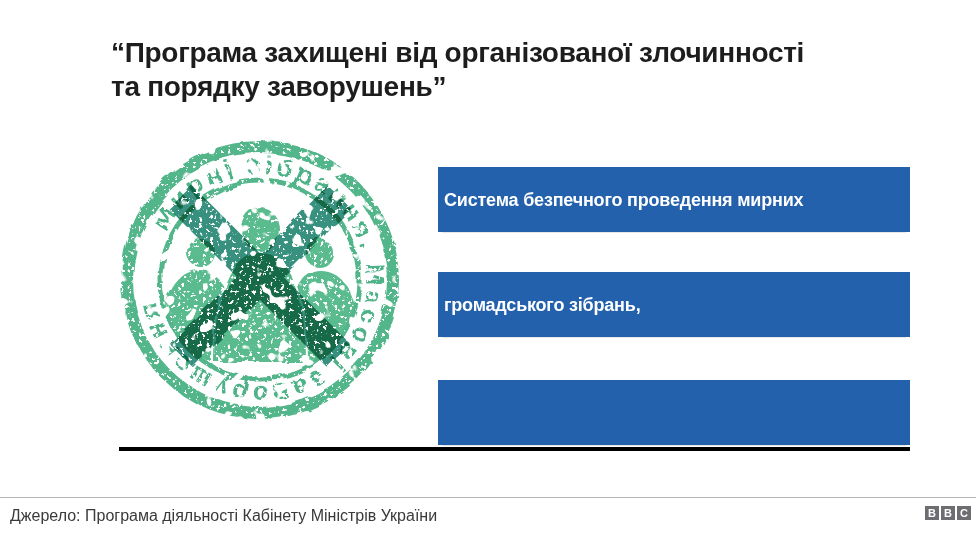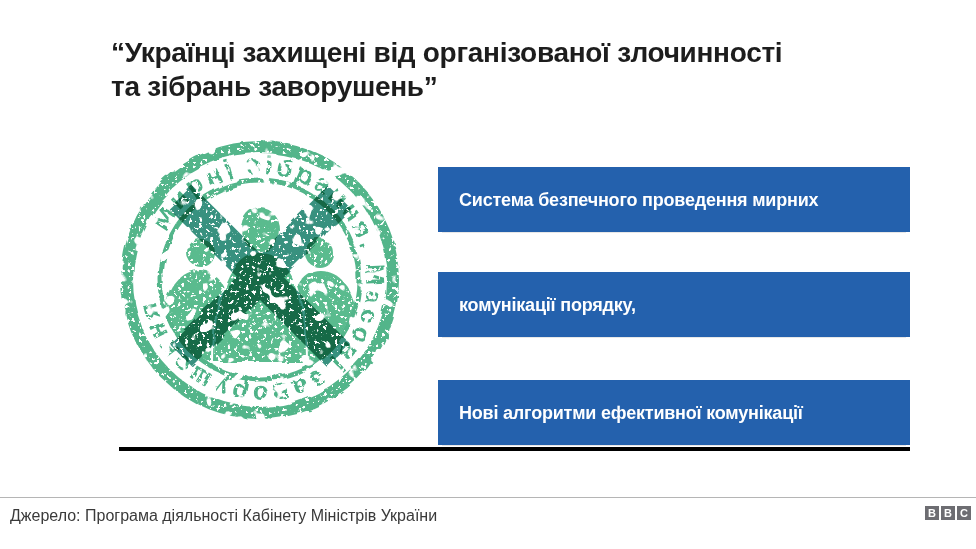--- a/index.html
+++ b/index.html
@@ -11,42 +11,42 @@
     position:absolute;left:111px;top:36px;
     font-size:28px;font-weight:bold;color:#1d1d1d;
     line-height:34px;letter-spacing:-0.3px;
   }
   .stamp{position:absolute;left:116px;top:136px;width:288px;height:288px;}
   .card{
     position:absolute;left:438px;width:472px;height:65px;
     background:#2461ad;color:#ffffff;font-weight:bold;
     font-size:18px;line-height:24px;letter-spacing:-0.2px;
     display:flex;flex-direction:column;justify-content:center;
-    padding-left:21px;box-sizing:border-box;
+    padding-left:6px;box-sizing:border-box;
     box-shadow:0 5px 0 -4px #e7e7e7;
   }
   .card-1{top:167px}
   .card-2{top:272px}
   .card-3{top:380px}
   .black-line{position:absolute;left:119px;top:447px;width:791px;height:4px;background:#000000;}
   .gray-line{position:absolute;left:0;top:497px;width:976px;height:1px;background:#b5b5b5;}
   .source{position:absolute;left:10px;top:507px;font-size:16px;color:#3a3a3a;}
   .bbc{position:absolute;left:925px;top:506px;display:flex;gap:2px;}
   .bbc .sq{
     width:14px;height:14px;background:#6d6d72;color:#ffffff;
     font-weight:bold;font-size:11px;line-height:14px;
     display:flex;align-items:center;justify-content:center;
   }
 </style>
 </head>
 <body>
 
 <div class="title">
-  <div>“Українці захищені від організованої злочинності</div>
-  <div>та зібрань заворушень”</div>
+  <div>“Програма захищені від організованої злочинності</div>
+  <div>та порядку заворушень”</div>
 </div>
 
 <svg class="stamp" viewBox="-144 -144 288 288" xmlns="http://www.w3.org/2000/svg">
   <defs>
     <filter id="roughen" x="-10%" y="-10%" width="120%" height="120%">
       <feTurbulence type="fractalNoise" baseFrequency="0.045" numOctaves="3" seed="7" result="n"></feTurbulence>
       <feDisplacementMap in="SourceGraphic" in2="n" scale="6"></feDisplacementMap>
     </filter>
     <filter id="holesSmall" x="-5%" y="-5%" width="110%" height="110%">
       <feTurbulence type="fractalNoise" baseFrequency="0.28" numOctaves="3" seed="3"></feTurbulence>
@@ -87,24 +87,23 @@
       <rect x="-112" y="-16" width="224" height="33" transform="translate(0,-4) rotate(45)"></rect>
       <rect x="-112" y="-16" width="224" height="33" transform="translate(0,-4) rotate(-45)"></rect>
     </g>
   </g>
 </svg>
 
 <div class="card card-1">
   <span>Система безпечного проведення мирних</span>
 </div>
 <div class="card card-2">
-  <span>комунікації порядку,</span>
+  <span>громадського зібрань,</span>
 </div>
 <div class="card card-3">
-  <span>Нові алгоритми ефективної комунікації</span>
 </div>
 
 <div class="black-line"></div>
 <div class="gray-line"></div>
 
 <div class="source">Джерело: Програма діяльності Кабінету Міністрів України</div>
 
 <div class="bbc">
   <div class="sq">B</div>
   <div class="sq">B</div>

